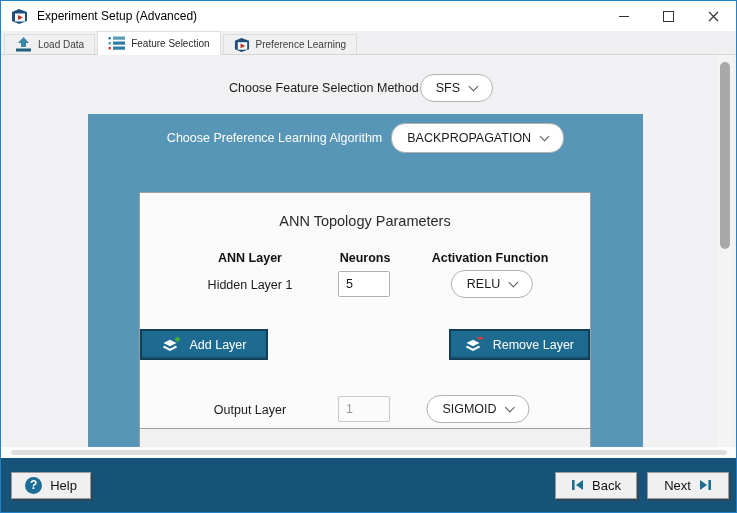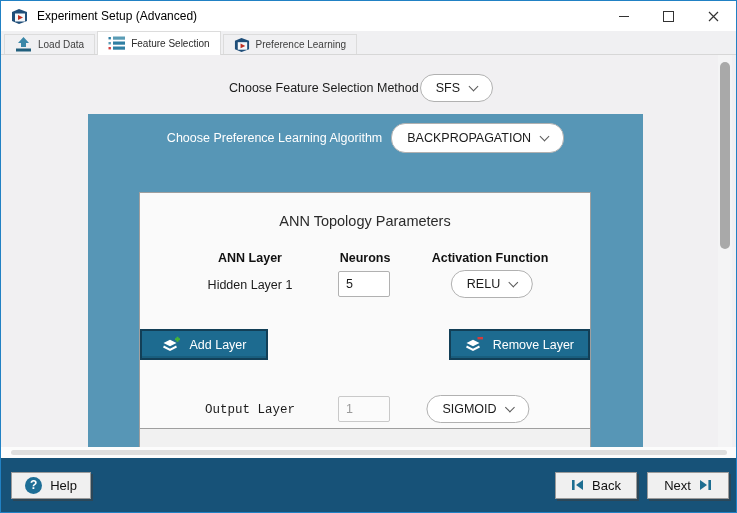--- a/index.html
+++ b/index.html
@@ -183,21 +183,21 @@
           <div class="action-btn">
             <svg width="19" height="17" viewBox="0 0 19 17">
               <polygon points="1.5,7 8,3.8 14.5,7 8,10.2" fill="#fff"></polygon>
               <polyline points="1.5,10.5 8,13.8 14.5,10.5" stroke="#fff" stroke-width="2" fill="none"></polyline>
               <path d="M12.5 2.2 h5.5" stroke="#d53c3c" stroke-width="2.4" fill="none"></path>
             </svg>
             <span>Remove Layer</span>
           </div>
         </div>
 
-        <span class="cell" style="left:110px;top:210px;font-family:Liberation Mono, monospace;">Output Layer</span>
+        <span class="cell" style="left:110px;top:210px;">Output Layer</span>
         <input class="num-input" style="left: 224px; top: 203px;" disabled="" value="1">
         <div class="select h28 sel-abs" style="left:338px;top:202px;">
           <span>SIGMOID</span>
           <span class="chev"></span>
         </div>
       </div>
 
       <div class="panel2"></div>
     </div>
 

